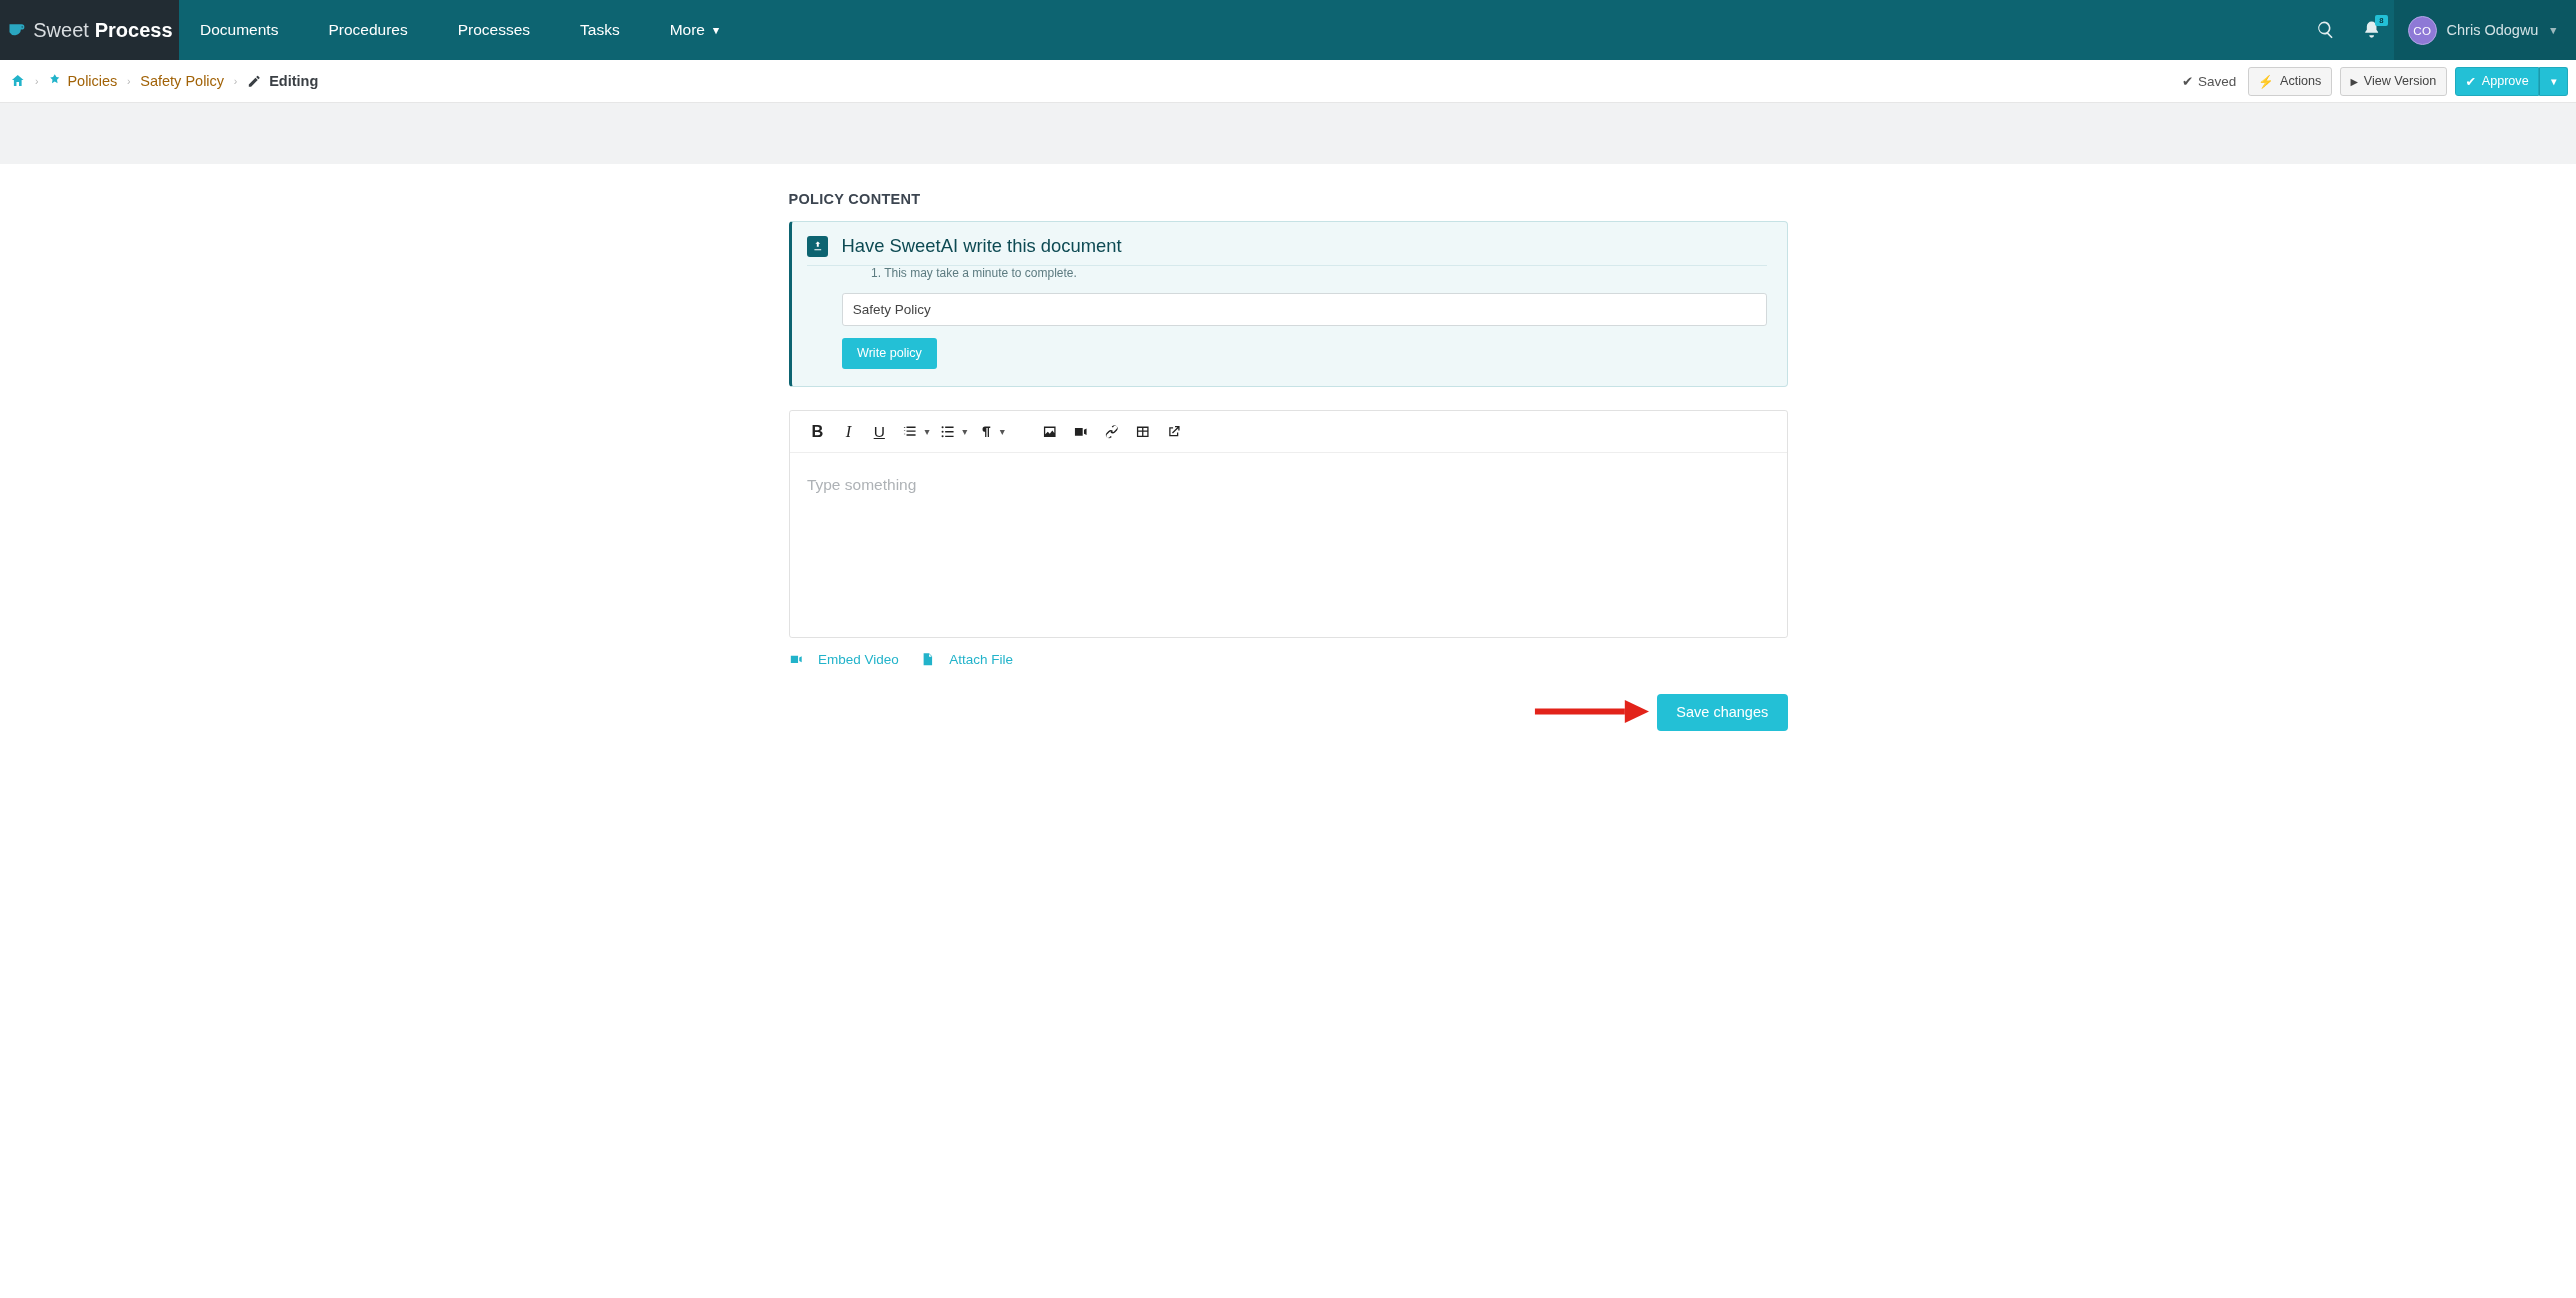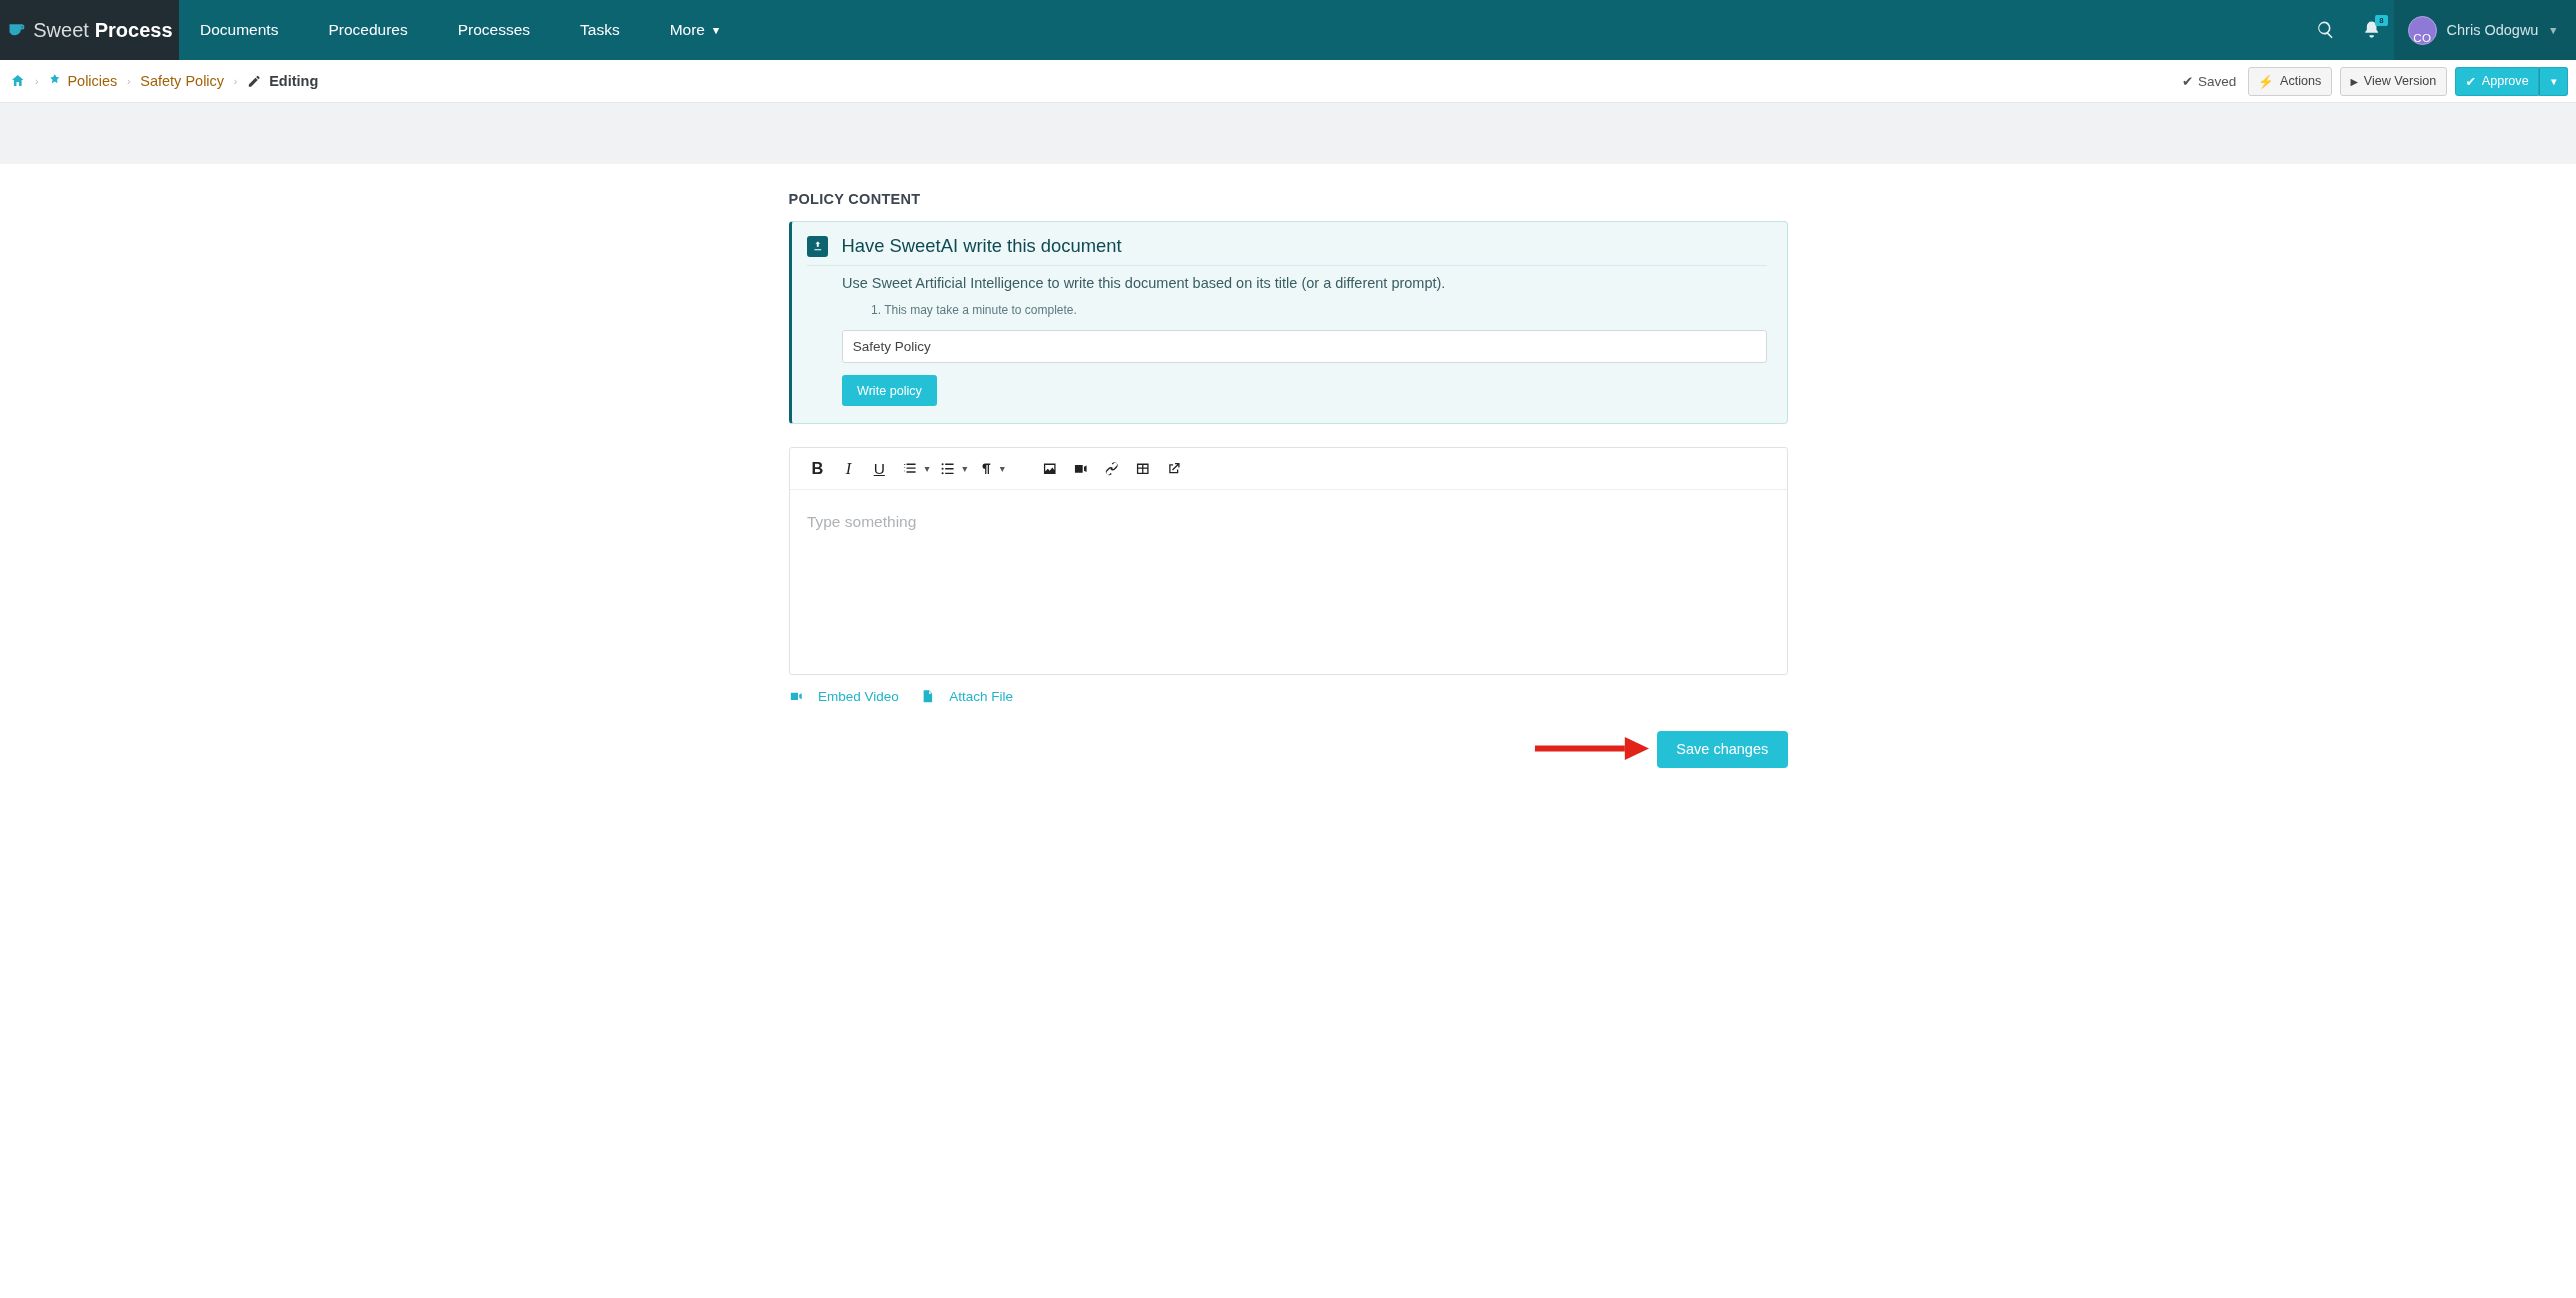--- a/index.html
+++ b/index.html
@@ -12,21 +12,21 @@
   .brand-logo svg { width:21px; height:21px; fill:#2aa7c1; }
   .brand-logo b { color:#fff; font-weight:700; }
   .nav-links { display:flex; align-items:center; gap:50px; padding-left:21px; }
   .nav-link { color:#fff; font-size:15.5px; cursor:pointer; display:flex; align-items:center; gap:5.8px; }
   .nav-link .caret { font-size:10.6px; }
   .nav-right { margin-left:auto; display:flex; align-items:stretch; }
   .nav-icon-btn { width:46px; display:flex; align-items:center; justify-content:center; cursor:pointer; position:relative; }
   .nav-icon-btn svg { width:19.3px; height:19.3px; fill:#e3eef0; }
   .bell-badge { position:absolute; top:14.5px; right:6.8px; width:12.6px; height:11.6px; background:#23c0d6; border-radius:1.9px; font-size:7.7px; color:#063a43; display:flex; align-items:center; justify-content:center; font-weight:700;}
   .user-box { background:#0b5762; padding:0 17.4px 0 13.5px; display:flex; align-items:center; gap:9.7px; cursor:pointer; }
-  .avatar { width:29px; height:29px; border-radius:50%; background:#8e79d6; color:#fff; display:flex; align-items:flex-end; justify-content:center; font-size:11.6px; letter-spacing:0.5px; border:1.9px solid #b4a6e6;}
+  .avatar { width:29px; height:29px; border-radius:50%; background:#8e79d6; color:#fff; display:flex; align-items:center; justify-content:center; font-size:11.6px; letter-spacing:0.5px; border:1.9px solid #b4a6e6;}
   .user-name { color:#d4e3e6; font-size:14.5px; }
   .user-box .caret { color:#9db9bd; font-size:10.6px; }
 
   
   .actionbar { height:43px; background:#fff; border-bottom:1px solid #e6e6e6; display:flex; align-items:center; padding:0 7.7px 0 9.7px; }
   .crumbs { display:flex; align-items:center; gap:9.7px; font-size:14.5px; }
   .crumbs a { color:#a16207; text-decoration:none; cursor:pointer; display:flex; align-items:flex-start; gap:5.8px; }
   .crumbs .sep { color:#b8b8b8; font-size:10.6px; }
   .crumb-current { color:#3a3f44; font-weight:600; display:flex; align-items:center; gap:7.7px; }
   .crumb-current svg { width:14.5px; height:14.5px; fill:#3a3f44; }
@@ -185,21 +185,20 @@
 
   <div class="ai-box">
     <div class="ai-head">
       <span class="ico">
           <svg viewBox="0 0 24 24">
             <path d="M12 3l5 5h-3v6h-4V8H7l5-5zM5 19h14v2H5z"></path>
           </svg>
         </span>
       <span>Have SweetAI write this document</span>
     </div>
-    <div class="ai-sub">Use Sweet Artificial Intelligence to write this document based on its title (or a different prompt).</div>
     <div class="ai-note">1. This may take a minute to complete.</div>
     <input class="ai-input" value="Safety Policy" style="">
     <button class="ai-btn"><span>Write policy</span></button>
   </div>
 
   <div class="editor">
     <div class="toolbar">
       <div class="tb-btn">
           <b style="font-size:16.4px">B</b>
         </div>

